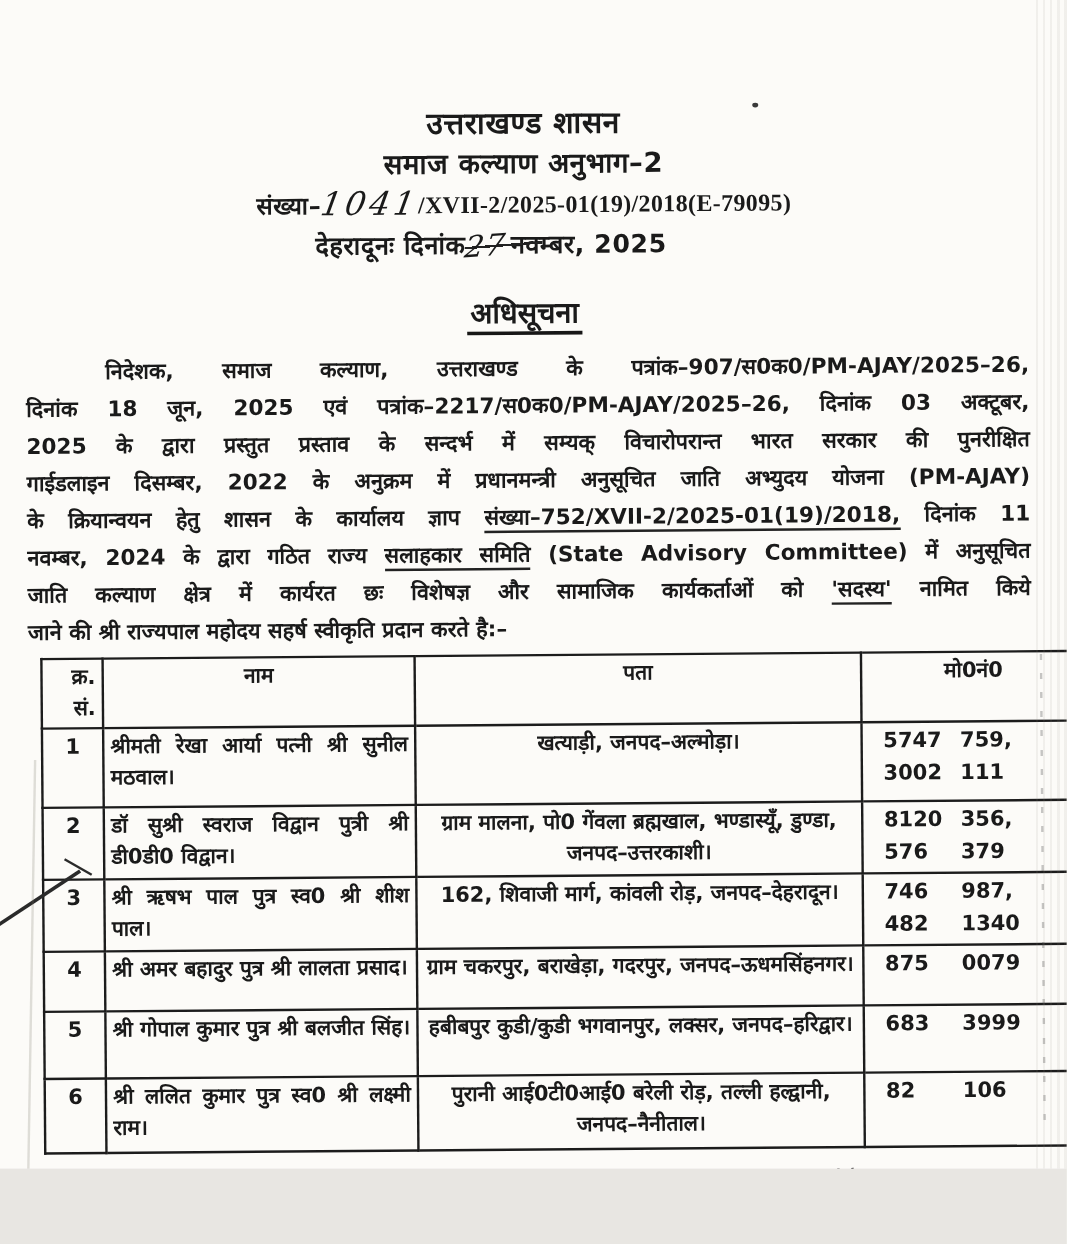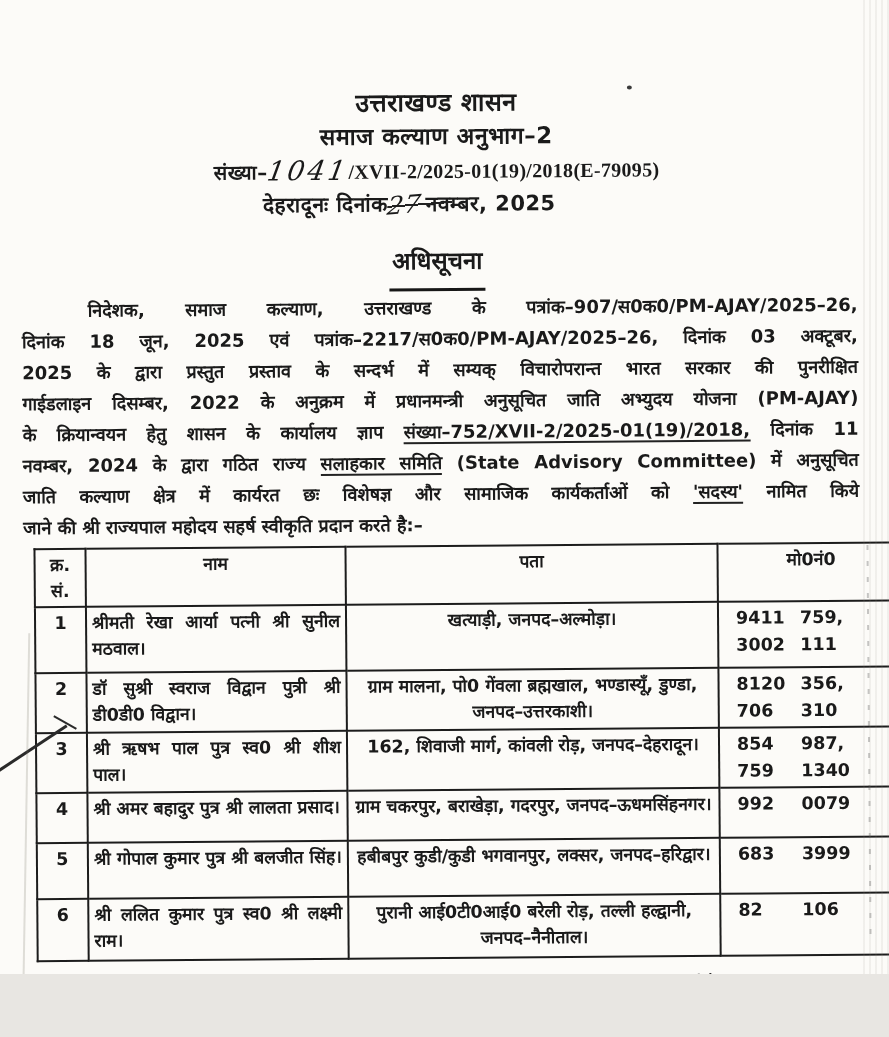--- a/index.html
+++ b/index.html
@@ -15,32 +15,32 @@
   .h3{top:153px;font-size:20px;}
   .h3 .lat{font-family:"Liberation Serif","DejaVu Serif",serif;font-size:20px;letter-spacing:.3px;}
   .hand{display:inline-block;font-family:"DejaVu Serif",serif;font-style:italic;font-weight:400;
         font-size:27px;letter-spacing:3px;transform:skewX(-10deg);position:relative;top:1px;}
   .h4{top:188px;font-size:21px;padding-right:55px;box-sizing:border-box;}
   .hand27{display:inline-block;font-family:"DejaVu Serif",serif;font-style:italic;font-weight:400;
         font-size:25px;letter-spacing:1px;transform:skewX(-12deg) rotate(-4deg);position:relative;top:1px;
         padding-right:30px;margin-right:-26px;
         background:linear-gradient(to top,transparent 44%,#222 44%,#222 51%,transparent 51%);}
   .title{position:absolute;top:243px;left:0;width:878px;text-align:center;font-size:24px;font-weight:700;}
-  .title span{border-bottom:3px solid #171717;padding:0 3px 13px;}
+  .title span{border-bottom:3px solid #171717;padding:0 3px 1px;}
   
   .para{position:absolute;top:292px;left:23px;width:836px;font-size:18px;font-weight:700;line-height:31px;}
   .pline{text-align:justify;text-align-last:justify;white-space:nowrap;}
   .pline.nojust{text-align-last:left;}
   .pline.indent{text-indent:66px;}
   .uline{border-bottom:2px solid #222;}
   
   table.lst{position:absolute;top:545px;left:33px;width:822px;border-collapse:collapse;table-layout:fixed;}
   table.lst td,table.lst th{border:2.5px solid #1c1c1c;padding:2px 5px;font-size:17.5px;font-weight:700;
      vertical-align:top;line-height:26px;overflow:hidden;}
-  th.sn{width:39px;white-space:pre-line;text-align:center;font-size:18px;line-height:24px;}
+  th.sn{width:39px;white-space:pre-line;text-align:right;font-size:18px;line-height:24px;}
   th.nm{width:248px;} th.ad{width:360px;} th.ph{width:175px;}
   tr.hdr{height:53px;}
   td.c-sn{text-align:center;padding-top:6px;}
   td.c-nm{text-align:justify;text-align-last:left;padding:3px 6px;}
   td.c-ad{text-align:center;}
   td.c-ph{padding-top:4px;}
   .phl{display:flex;padding-left:12px;line-height:27px;}
   .pl{width:64px;} .pr{}
   
   .sig{position:absolute;left:544px;top:970px;width:300px;height:67px;overflow:hidden;
@@ -92,66 +92,66 @@
           <th class="ph">मो0नं0</th>
         </tr>
       </thead>
       <tbody id="table-body">
           <tr style="height: 66px;">
             <td class="c-sn">1</td>
             <td class="c-nm">श्रीमती रेखा आर्या पत्नी श्री सुनील मठवाल।</td>
             <td class="c-ad">खत्याड़ी, जनपद–अल्मोड़ा।</td>
             <td class="c-ph">
               <div class="phl">
-                <span class="pl">9411</span>
+                <span class="pl">5747</span>
                 <span class="pr">759,</span>
               </div>
               <div class="phl">
                 <span class="pl">3002</span>
                 <span class="pr">111</span>
               </div>
             </td>
           </tr>
           <tr style="height: 59px;">
             <td class="c-sn">2</td>
             <td class="c-nm">डॉ सुश्री स्वराज विद्वान पुत्री श्री डी0डी0 विद्वान।</td>
             <td class="c-ad">ग्राम मालना, पो0 गेंवला ब्रह्मखाल, भण्डास्यूँ, डुण्डा, जनपद–उत्तरकाशी।</td>
             <td class="c-ph">
               <div class="phl">
                 <span class="pl">8120</span>
                 <span class="pr">356,</span>
               </div>
               <div class="phl">
-                <span class="pl">706</span>
-                <span class="pr">310</span>
+                <span class="pl">576</span>
+                <span class="pr">379</span>
               </div>
             </td>
           </tr>
           <tr style="height: 60px;">
             <td class="c-sn">3</td>
             <td class="c-nm">श्री ऋषभ पाल पुत्र स्व0 श्री शीश पाल।</td>
             <td class="c-ad">162, शिवाजी मार्ग, कांवली रोड़, जनपद–देहरादून।</td>
             <td class="c-ph">
               <div class="phl">
-                <span class="pl">854</span>
+                <span class="pl">746</span>
                 <span class="pr">987,</span>
               </div>
               <div class="phl">
-                <span class="pl">759</span>
+                <span class="pl">482</span>
                 <span class="pr">1340</span>
               </div>
             </td>
           </tr>
           <tr style="height: 50px;">
             <td class="c-sn">4</td>
             <td class="c-nm">श्री अमर बहादुर पुत्र श्री लालता प्रसाद।</td>
             <td class="c-ad">ग्राम चकरपुर, बराखेड़ा, गदरपुर, जनपद–ऊधमसिंहनगर।</td>
             <td class="c-ph">
               <div class="phl">
-                <span class="pl">992</span>
+                <span class="pl">875</span>
                 <span class="pr">0079</span>
               </div>
             </td>
           </tr>
           <tr style="height: 56px;">
             <td class="c-sn">5</td>
             <td class="c-nm">श्री गोपाल कुमार पुत्र श्री बलजीत सिंह।</td>
             <td class="c-ad">हबीबपुर कुडी/कुडी भगवानपुर, लक्सर, जनपद–हरिद्वार।</td>
             <td class="c-ph">
               <div class="phl">

